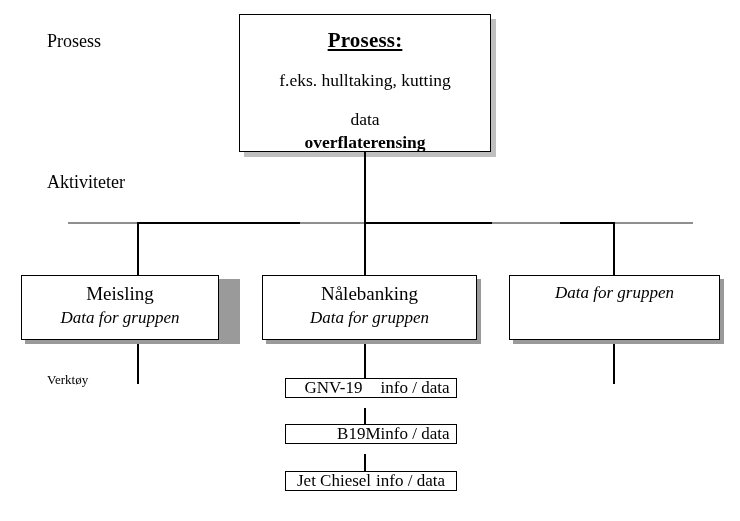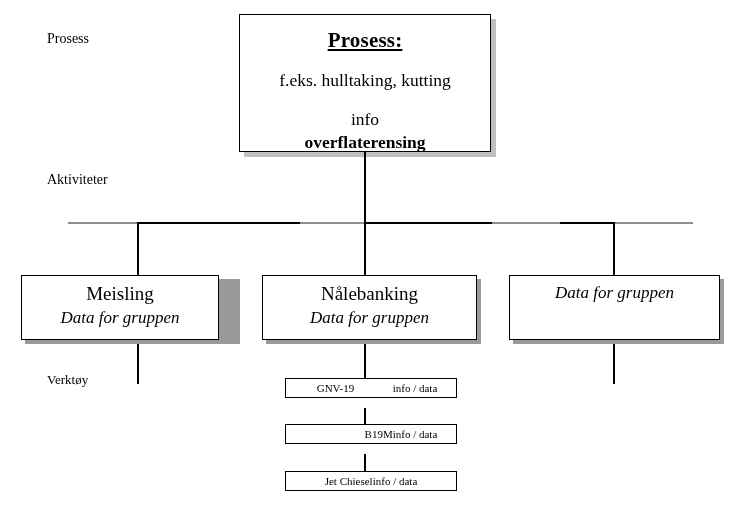--- a/index.html
+++ b/index.html
@@ -17,21 +17,21 @@
   #canvas {
     position: relative;
     width: 740px;
     height: 521px;
     background: #ffffff;
   }
 
   
   .lane-label {
     position: absolute;
-    font-size: 14px;
+    font-size: 18px;
     line-height: 1;
     color: #000;
     white-space: nowrap;
   }
 
   
   .box {
     position: absolute;
     box-sizing: border-box;
     background: #ffffff;
@@ -117,31 +117,31 @@
   
   .tool-box {
     left: 285px;
     width: 172px;
     height: 20px;
     border-width: 1.5px;
     z-index: 2;
     display: flex;
     align-items: center;
     justify-content: center;
-    font-size: 11px;
+    font-size: 17px;
     white-space: nowrap;
   }
   .tool-name { display: inline-block; }
   .tool-info { display: inline-block; font-family: Liberation Serif, serif; }
   #tool-0 { top: 378px; }
   #tool-1 { top: 424px; }
   #tool-2 { top: 471px; }
   #tool-0 .tool-name { width: 76px; text-align: left; padding-left: 12px; }
   #tool-1 .tool-name { width: 76px; text-align: right; padding-left: 12px; }
-  #tool-2 .tool-name { }
+  #tool-2 .tool-name { padding-right: 5px; }
 
   
   .vline {
     position: absolute;
     width: 1.5px;
     background: #000000;
     z-index: 1;
   }
   .hline {
     position: absolute;
@@ -164,21 +164,21 @@
   <div class="lane-label" style="left:47px; top:32px;">Prosess</div>
 
   <div class="lane-label" style="left:47px; top:173px;">Aktiviteter</div>
 
   <div class="lane-label" style="left:47px; top:373px; font-size:13px;">Verktøy</div>
 
   <div id="process-shadow" class="box-shadow"></div>
   <div id="process-box" class="box">
     <span class="process-title">Prosess:</span>
     <span class="process-sub">f.eks. hulltaking, kutting</span>
-    <span class="process-sub">info</span>
+    <span class="process-sub">data</span>
     <span class="process-strong">overflaterensing</span>
   </div>
 
   <div class="vline" style="left:364px; top:152px; height:71px;"></div>
 
   <div class="hline-soft" style="left:68px;  top:222px; width:72px;"></div>
   <div class="hline" style="left:137px; top:222px; width:230px;"></div>
   <div class="hline-soft" style="left:300px; top:222px; width:68px;"></div>
   <div class="hline" style="left:364px; top:222px; width:130px;"></div>
   <div class="hline-soft" style="left:492px; top:222px; width:110px;"></div>

